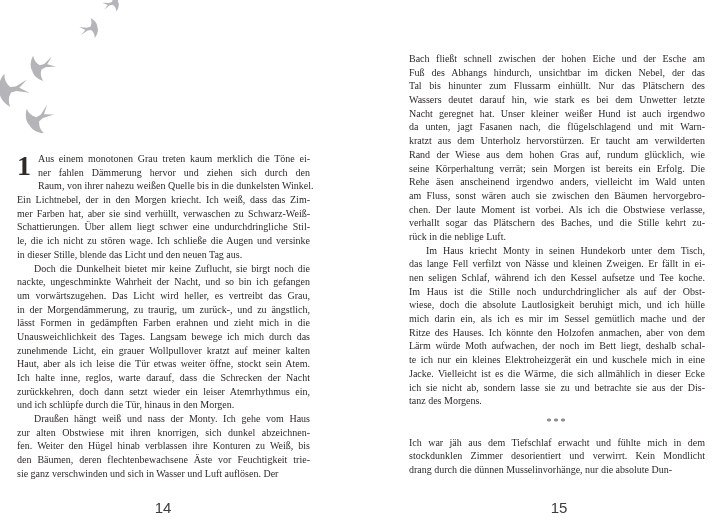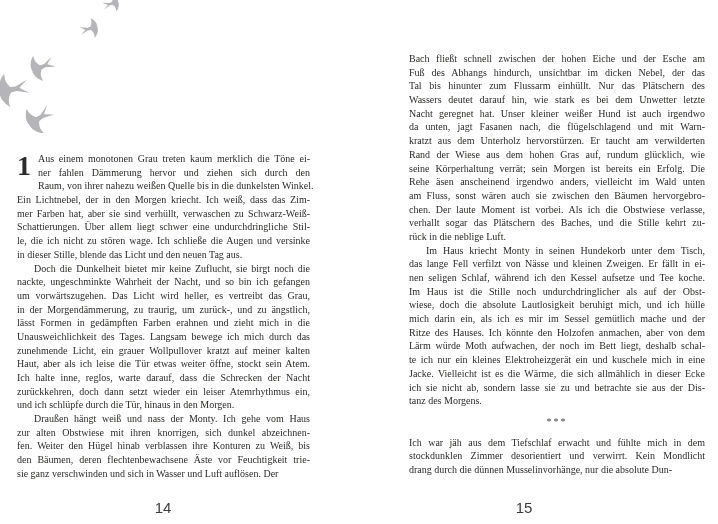--- a/index.html
+++ b/index.html
@@ -32,21 +32,21 @@
   .sep{
     height:13.7px;line-height:13.7px;margin:7px 0;
     text-align:center;font-size:10px;letter-spacing:2px;color:var(--sep,#4a4a4a);
   }
   .folio{
     position:absolute;top:499px;width:60px;text-align:center;
     font-family:"Liberation Sans","DejaVu Sans",sans-serif;
     font-size:15px;color:var(--folio,#3c3c3c);
   }
   .folio-left{left:133px;}
-  .folio-right{left:494px;}
+  .folio-right{left:529px;}
 </style>
 </head>
 <body style="--bg: #ffffff; --text: #2d2b29; --bird: #b5b4b8; --folio: #3c3c3c; --sep: #4a4a4a;">
 
 <div class="spread">
 
   <svg class="birds" width="130" height="145" viewBox="0 0 130 145" aria-hidden="true">
     <defs>
       <path id="swallow" d="M32,4 C40,2 52,6 62,18 C52,16 44,18 37,24 L36,34 L45,56 L33,40 L21,56 L28,34 L27,24 C20,18 12,16 2,18 C12,6 24,2 32,4 Z"></path>
     </defs>

